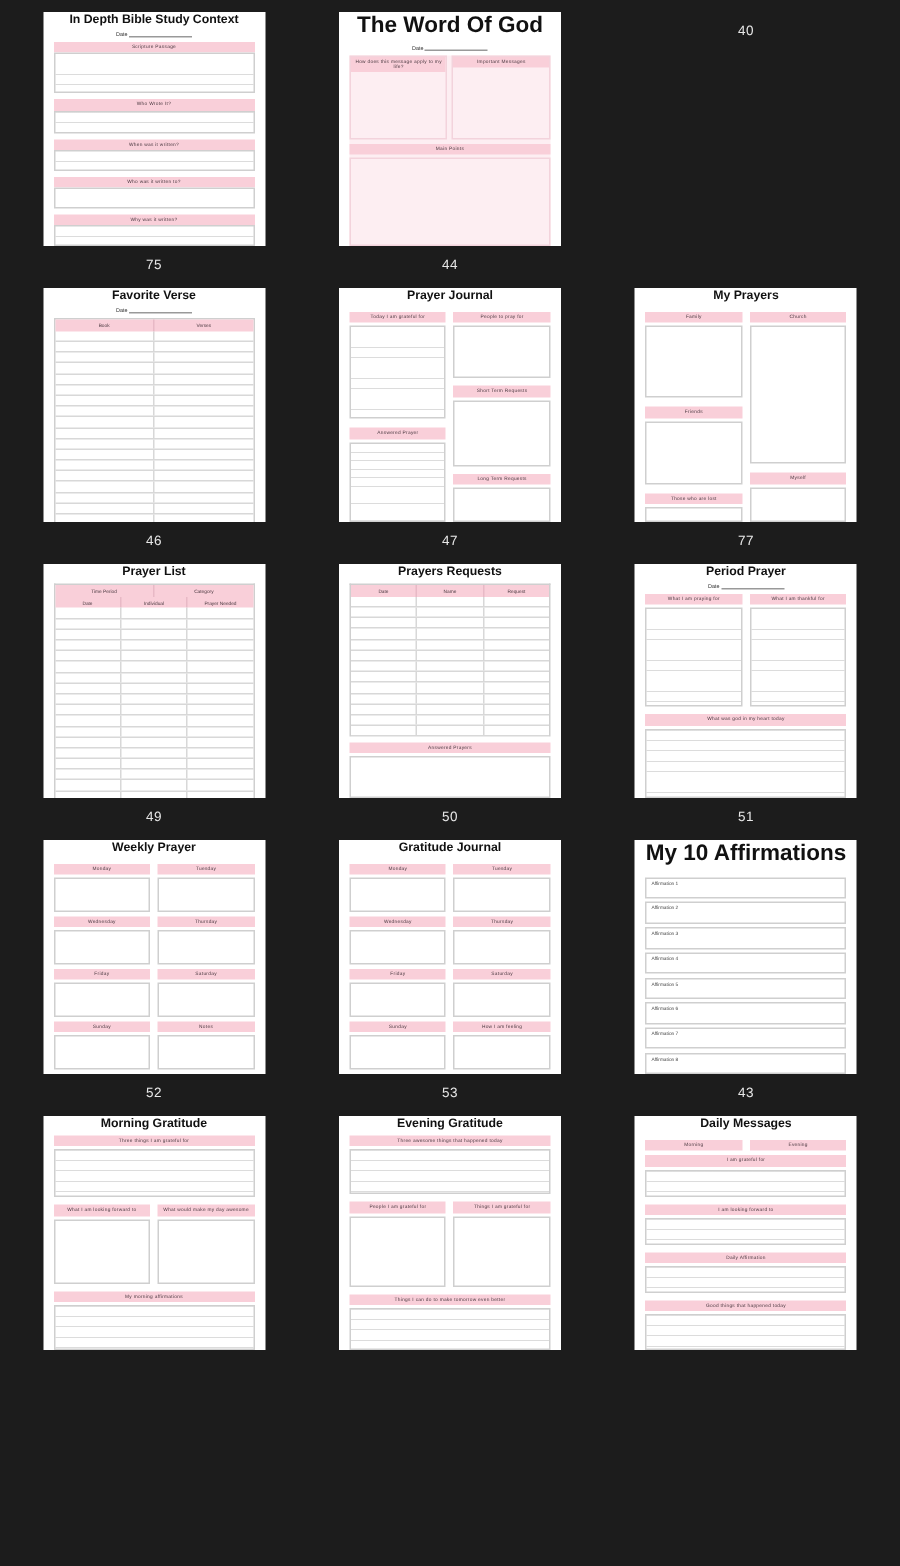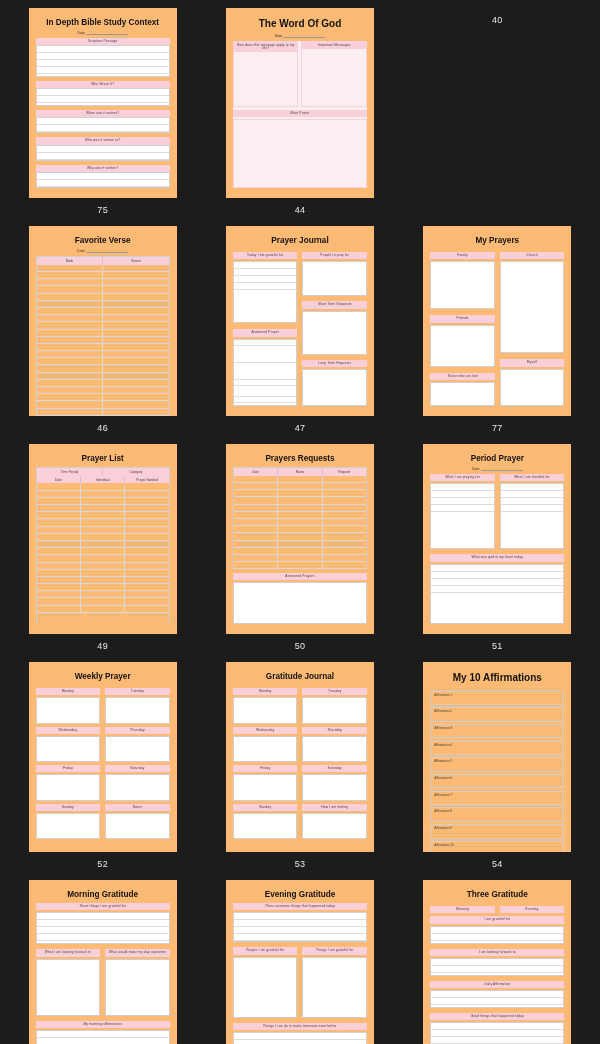--- a/index.html
+++ b/index.html
@@ -19,23 +19,23 @@
   }
 
   .cell {
     display: flex;
     flex-direction: column;
     align-items: center;
   }
 
   .page {
     width: 148px;
-    height: 190px;
-    background: #fdba74;
-    padding: 10px 7px;
+    height: 156px;
+    background: #ffffff;
+    padding: 0 7px;
     display: flex;
     flex-direction: column;
     overflow: hidden;
   }
 
   .pnum {
     color: #e8e8e8;
     font-size: 9px;
     text-align: center;
     padding: 7px 0 11px 0;
@@ -43,21 +43,21 @@
   }
 
   .title {
     text-align: center;
     font-weight: bold;
     font-size: 8.2px;
     color: #111;
     line-height: 1.25;
     margin-bottom: 3px;
   }
-  .title.big { font-size: 10px; }
+  .title.big { font-size: 15px; }
 
   .subline {
     font-size: 3.6px;
     color: #333;
     text-align: center;
     margin-bottom: 3px;
   }
   .subline .ul { display:inline-block; border-bottom: .5px solid #999; width: 42px; height: 4px; vertical-align: bottom;}
 
   .bar {
@@ -640,21 +640,21 @@
           <div class="affrow">
             <div class="afflabel">Affirmation 9</div>
             <div class="affline"></div>
           </div>
           <div class="affrow">
             <div class="afflabel">Affirmation 10</div>
             <div class="affline"></div>
           </div>
         </div>
       </div>
-      <div class="pnum">54</div>
+      <div class="pnum">43</div>
     </div>
     <div class="cell">
       <div class="page">
         <div class="title">Morning Gratitude</div>
         <div class="bar">Three things I am grateful for</div>
         <div class="box ruled mt2" style="height: 32px;"></div>
         <div class="row mt5 grow">
           <div class="col">
             <div class="bar">What I am looking forward to</div>
             <div class="box grow mt2"></div>
@@ -682,21 +682,21 @@
             <div class="bar">Things I am grateful for</div>
             <div class="box grow mt2"></div>
           </div>
         </div>
         <div class="bar" style="margin-top: 5px;">Things I can do to make tomorrow even better</div>
         <div class="box ruled mt2" style="height: 28px;"></div>
       </div>
     </div>
     <div class="cell">
       <div class="page">
-        <div class="title">Three Gratitude</div>
+        <div class="title">Daily Messages</div>
         <div class="row mt3">
           <div class="col">
             <div class="bar">Morning</div>
           </div>
           <div class="col">
             <div class="bar">Evening</div>
           </div>
         </div>
         <div class="bar" style="margin-top: 3px;">I am grateful for</div>
         <div class="box ruled mt2" style="height: 18px;"></div>

